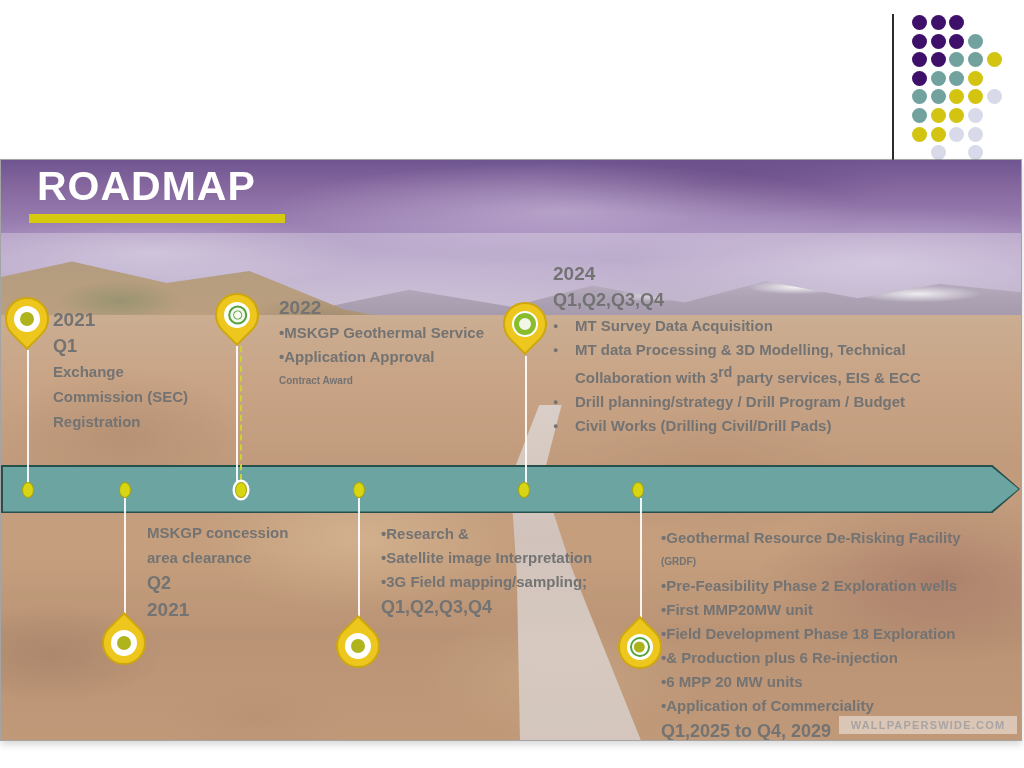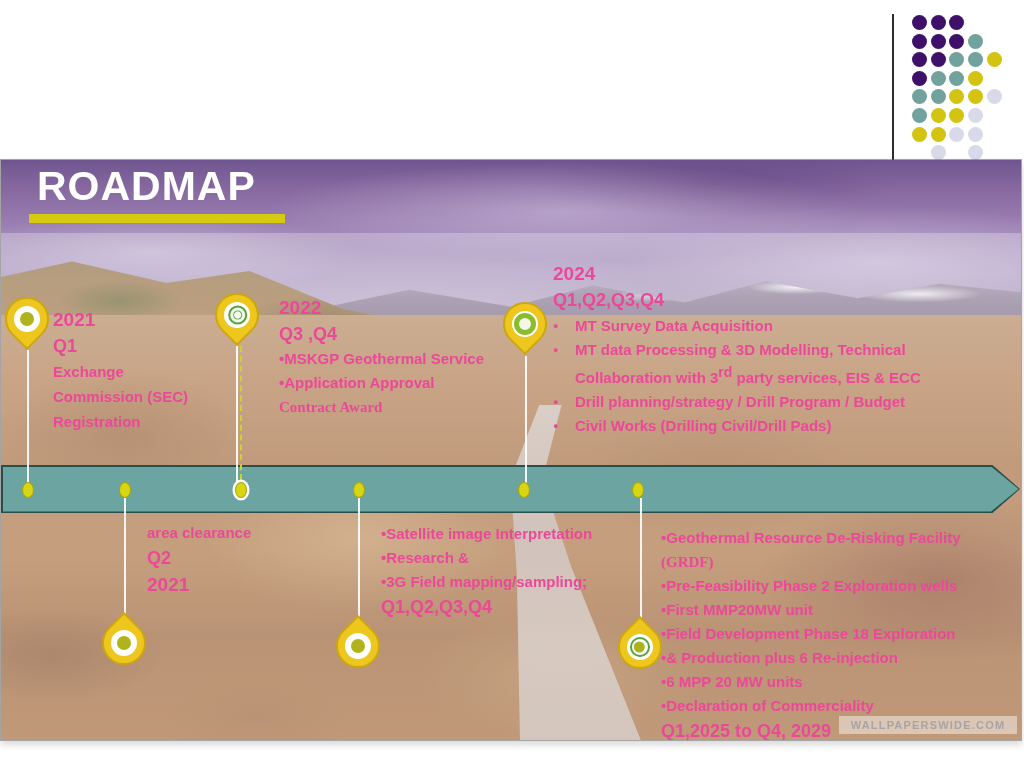--- a/index.html
+++ b/index.html
@@ -87,26 +87,26 @@
   .pv-olive .c2{width:14px;height:14px;border-radius:50%;background:#b0b41c;}
   .pv-ring2 .c2{width:19px;height:19px;border-radius:50%;border:2px solid #55a43b;background:#f3f7ec;
       display:flex;align-items:center;justify-content:center;box-sizing:border-box;}
   .pv-ring2 .c3{width:9px;height:9px;border-radius:50%;border:1.5px solid #55a43b;background:#f7faf2;box-sizing:border-box;}
   .pv-thick .c2{width:22px;height:22px;border-radius:50%;border:5px solid #8abd2b;background:#f2f6e8;box-sizing:border-box;}
   .pv-ringolive .c2{width:20px;height:20px;border-radius:50%;border:2px solid #55a43b;background:#ffffff;
       display:flex;align-items:center;justify-content:center;box-sizing:border-box;}
   .pv-ringolive .c3{width:11px;height:11px;border-radius:50%;background:#aab31a;}
 
   
-  .ms{position:absolute;z-index:6;color:#ec4899;font-weight:bold;}
+  .ms{position:absolute;z-index:6;color:#737373;font-weight:bold;}
   .ln.year{font-size:19px;line-height:27px;}
   .ln.quarter{font-size:18px;line-height:26px;}
   .ln.body{font-size:15px;line-height:25px;}
   .ln.bullet{font-size:15px;line-height:24px;}
-  .ln.cont{font-size:15px;line-height:24px;font-family:Liberation Serif, serif;}
+  .ln.cont{font-size:10px;line-height:24px;}
   .ln.bullet-hang{font-size:15px;line-height:22px;margin-top:2px;display:flex;}
   .ln.bullet-hang .b{flex:0 0 22px;font-size:9px;line-height:22px;}
   .ln.bullet-hang .t{flex:1;}
   .ln.cont-hang{font-size:15px;line-height:22px;padding-left:22px;}
   .ln sup{font-size:14px;}
 
   
   .watermark{position:absolute;left:838px;top:556px;width:178px;height:18px;z-index:7;
       background:rgba(255,255,255,.45);color:#a9a4a4;font-size:11px;font-weight:bold;
       letter-spacing:1.2px;text-align:center;line-height:18px;}
@@ -224,21 +224,20 @@
 
     <div class="ms" style="left:52px;top:146px;width:200px;">
         <div class="ln year">2021</div>
         <div class="ln quarter">Q1</div>
         <div class="ln body">Exchange</div>
         <div class="ln body">Commission (SEC)</div>
         <div class="ln body">Registration</div>
       </div>
     <div class="ms" style="left:278px;top:134px;width:240px;">
         <div class="ln year">2022</div>
-        <div class="ln quarter">Q3 ,Q4</div>
         <div class="ln bullet">•MSKGP Geothermal Service</div>
         <div class="ln bullet">•Application Approval</div>
         <div class="ln cont">Contract Award</div>
       </div>
     <div class="ms" style="left:552px;top:100px;width:470px;">
         <div class="ln year">2024</div>
         <div class="ln quarter">Q1,Q2,Q3,Q4</div>
         <div class="ln bullet-hang">
           <span class="b">●</span>
           <span class="t">MT Survey Data Acquisition</span>
@@ -251,38 +250,39 @@
         <div class="ln bullet-hang">
           <span class="b">●</span>
           <span class="t">Drill planning/strategy / Drill Program / Budget</span>
         </div>
         <div class="ln bullet-hang">
           <span class="b">●</span>
           <span class="t">Civil Works (Drilling Civil/Drill Pads)</span>
         </div>
       </div>
     <div class="ms" style="left:146px;top:360px;width:210px;">
+        <div class="ln body">MSKGP concession</div>
         <div class="ln body">area clearance</div>
         <div class="ln quarter">Q2</div>
         <div class="ln year">2021</div>
       </div>
     <div class="ms" style="left:380px;top:362px;width:270px;">
+        <div class="ln bullet">•Research &amp;</div>
         <div class="ln bullet">•Satellite image Interpretation</div>
-        <div class="ln bullet">•Research &amp;</div>
         <div class="ln bullet">•3G Field mapping/sampling;</div>
         <div class="ln quarter">Q1,Q2,Q3,Q4</div>
       </div>
     <div class="ms" style="left:660px;top:366px;width:360px;">
         <div class="ln bullet">•Geothermal Resource De-Risking Facility</div>
         <div class="ln cont">(GRDF)</div>
         <div class="ln bullet">•Pre-Feasibility Phase 2 Exploration wells</div>
         <div class="ln bullet">•First MMP20MW unit</div>
         <div class="ln bullet">•Field Development Phase 18 Exploration</div>
         <div class="ln bullet">•&amp; Production plus 6 Re-injection</div>
         <div class="ln bullet">•6 MPP 20 MW units</div>
-        <div class="ln bullet">•Declaration of Commerciality</div>
+        <div class="ln bullet">•Application of Commerciality</div>
         <div class="ln quarter">Q1,2025 to Q4, 2029</div>
       </div>
 
     <div class="watermark">WALLPAPERSWIDE.COM</div>
 
   </div>
 </div>
 
 </body></html>

